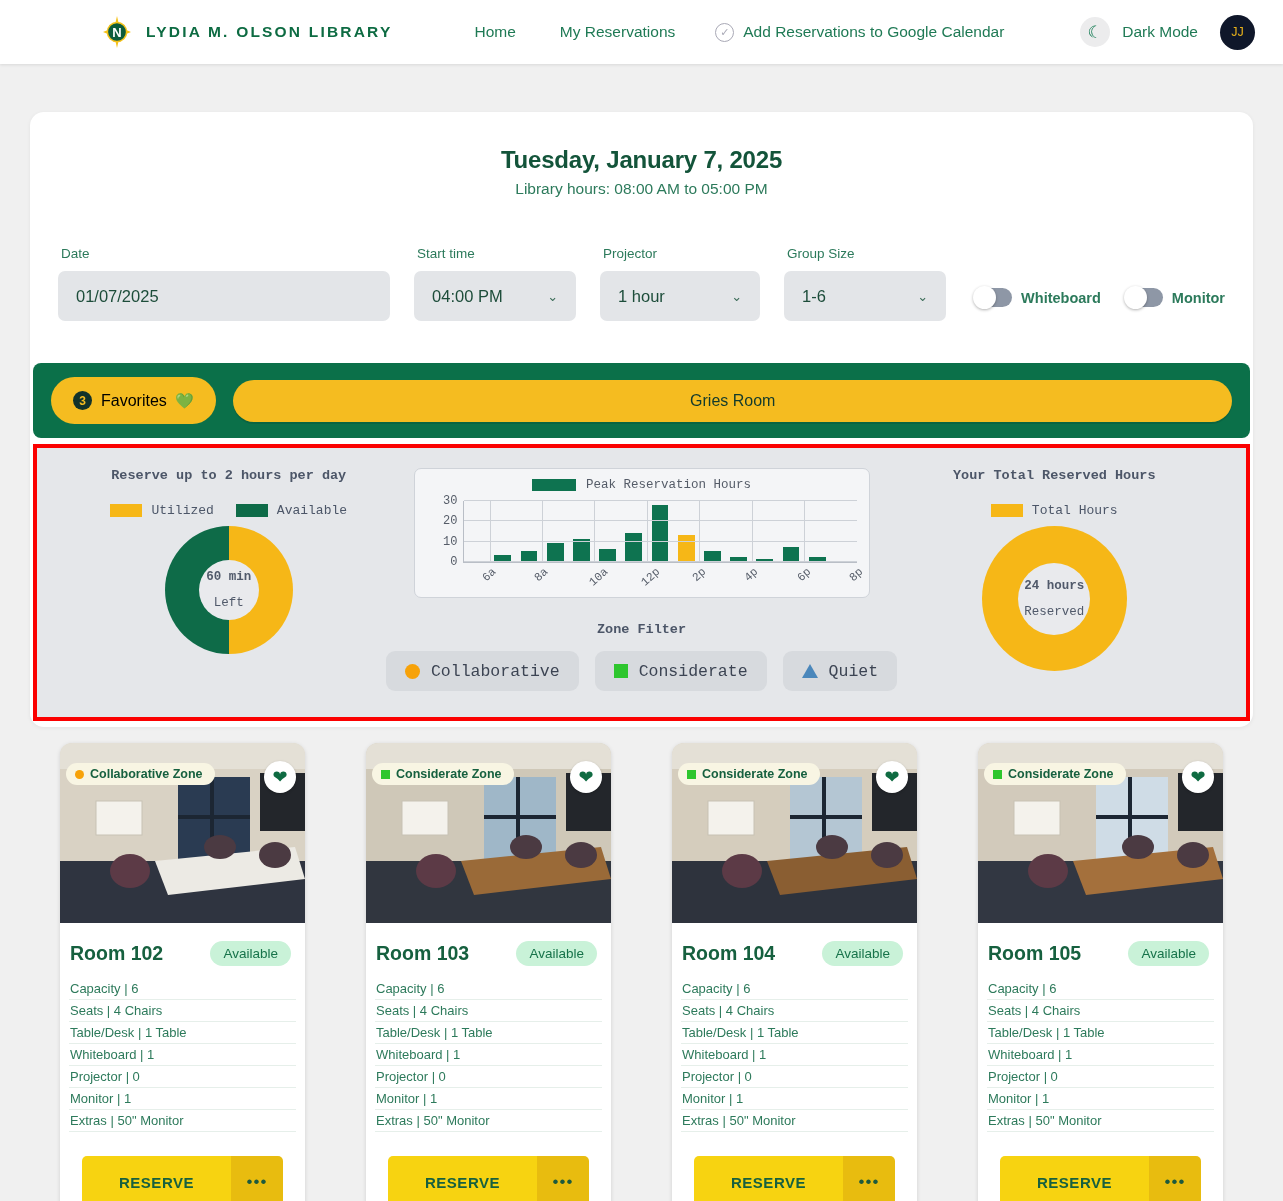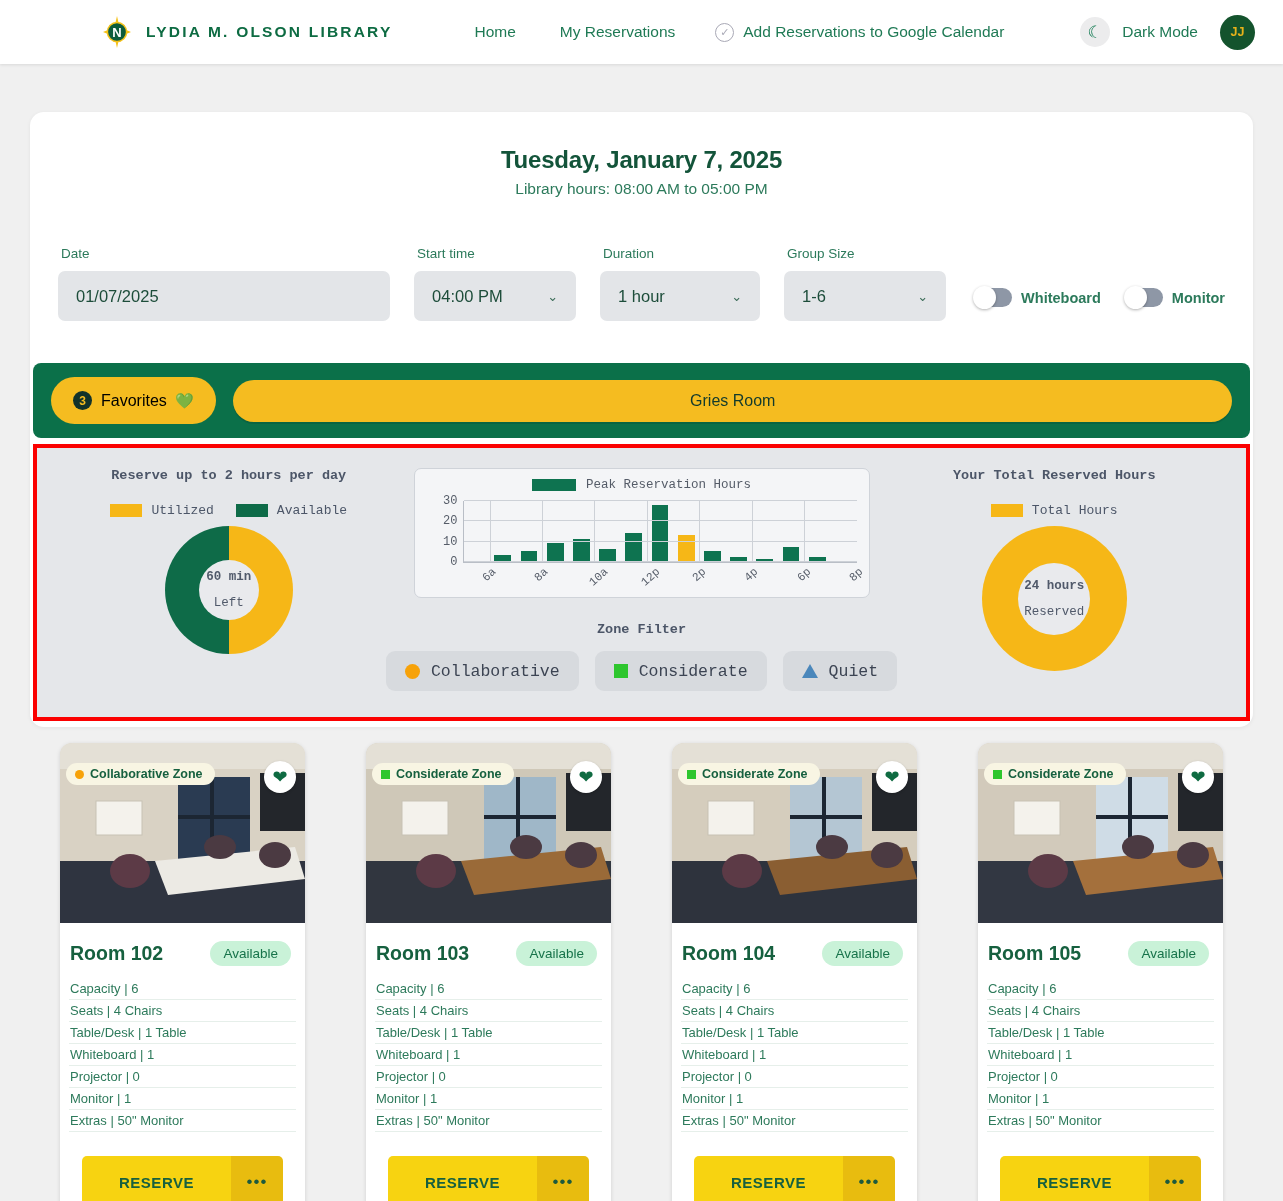--- a/index.html
+++ b/index.html
@@ -37,22 +37,22 @@
   }
   .nav-right { margin-left: auto; display: flex; align-items: center; gap: 22px; margin-right: 28px; }
   .darkmode { display: flex; align-items: center; gap: 12px; cursor: pointer; }
   .moon-circle {
     width: 30px; height: 30px; border-radius: 50%; background: #ececed;
     display: flex; align-items: center; justify-content: center;
   }
   .moon-glyph { color: #127a52; font-size: 17px; line-height: 1; }
   .darkmode-label { font-size: 15.5px; color: #1f7a55; }
   .avatar {
-    width: 35px; height: 35px; border-radius: 50%; background: #14532d;
-    color: #e8b21a; font-size: 12.5px; font-weight: bold;
+    width: 35px; height: 35px; border-radius: 50%; background: #0f172a;
+    color: #e8b21a; font-size: 12.5px; font-weight: normal;
     display: flex; align-items: center; justify-content: center; cursor: pointer;
   }
 
   
   .page { padding: 0 30px; }
   .panel {
     background: #ffffff; border-radius: 14px;
     margin-top: 48px; padding: 34px 0 0 0;
     box-shadow: 0 1px 4px rgba(0,0,0,.06);
   }
@@ -307,21 +307,21 @@
       <div class="field">
         <span class="field-label">Start time</span>
         <div class="field-box f-start">
           <span>04:00 PM</span>
           <span class="caret">⌄</span>
         </div>
       </div>
       <div class="gap-b"></div>
 
       <div class="field">
-        <span class="field-label">Duration</span>
+        <span class="field-label">Projector</span>
         <div class="field-box f-dur">
           <span>1 hour</span>
           <span class="caret">⌄</span>
         </div>
       </div>
       <div class="gap-c"></div>
 
       <div class="field">
         <span class="field-label">Group Size</span>
         <div class="field-box f-group">

